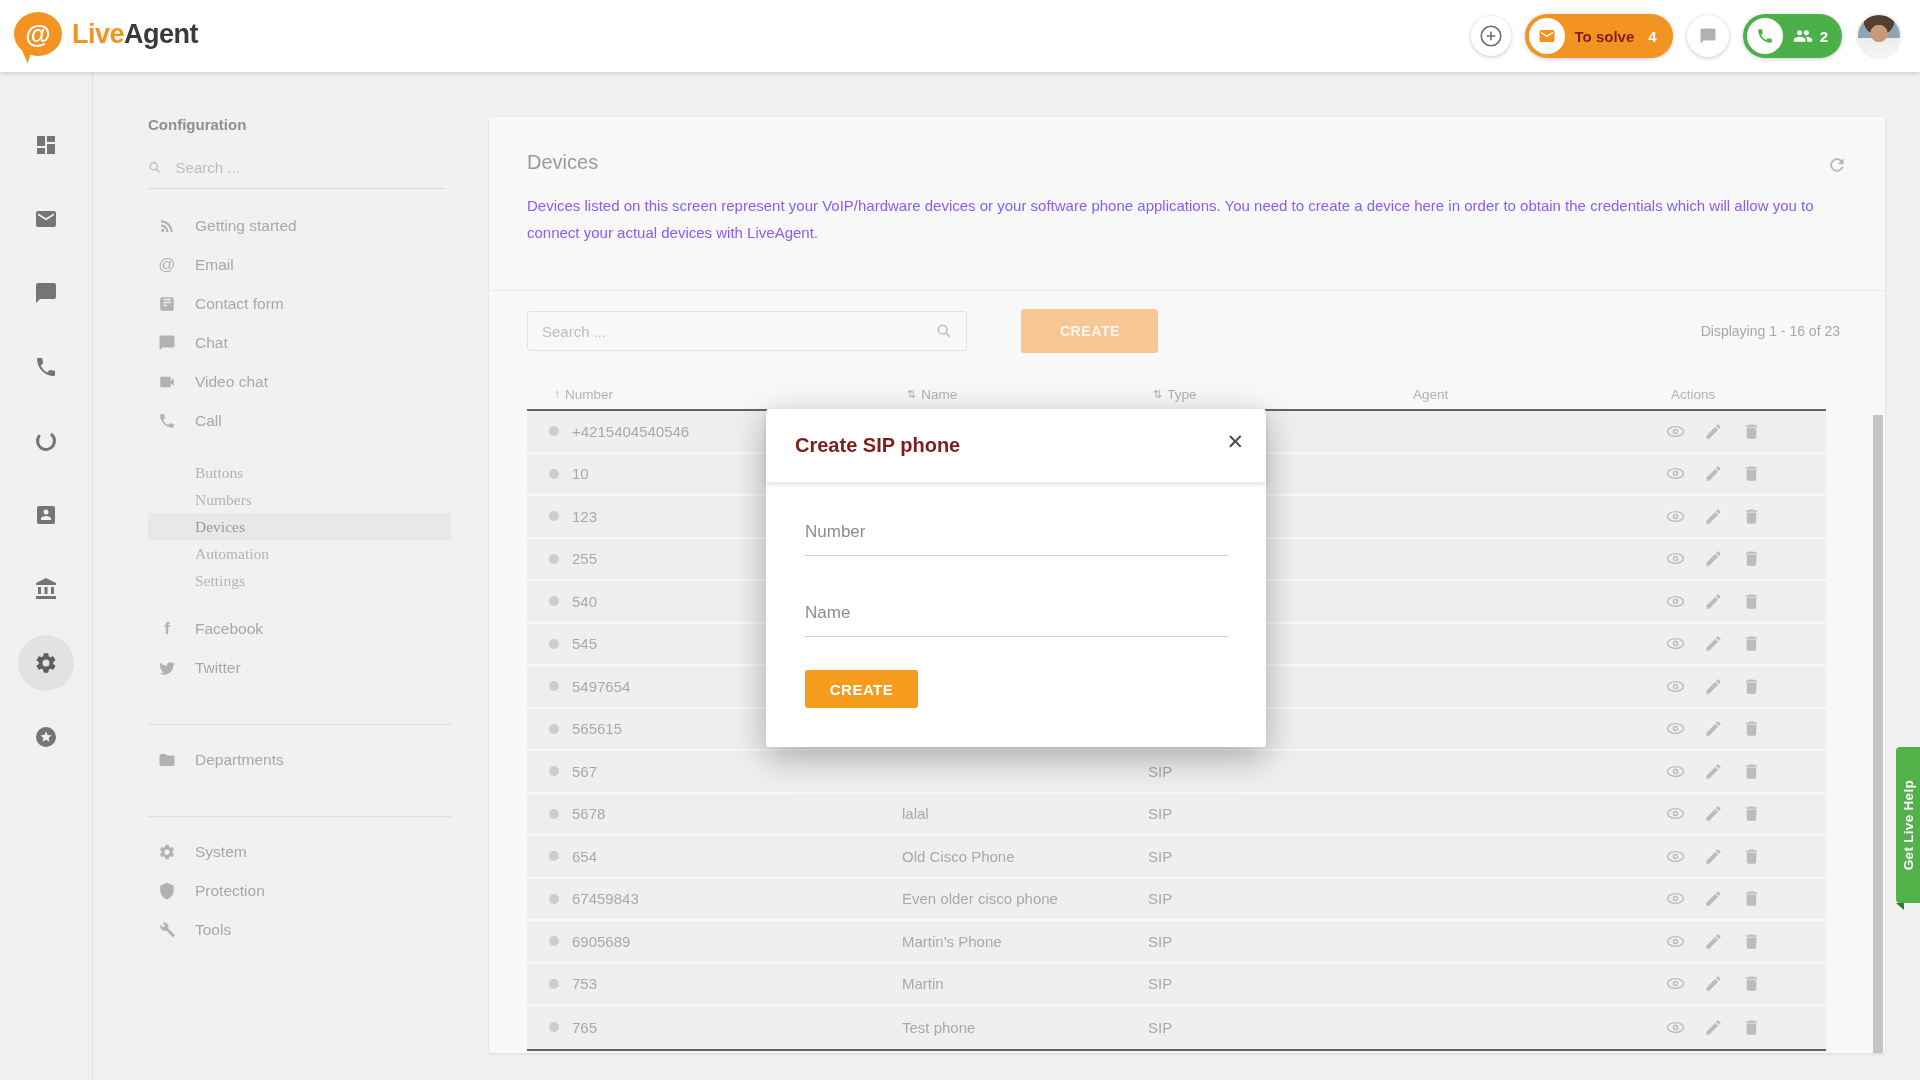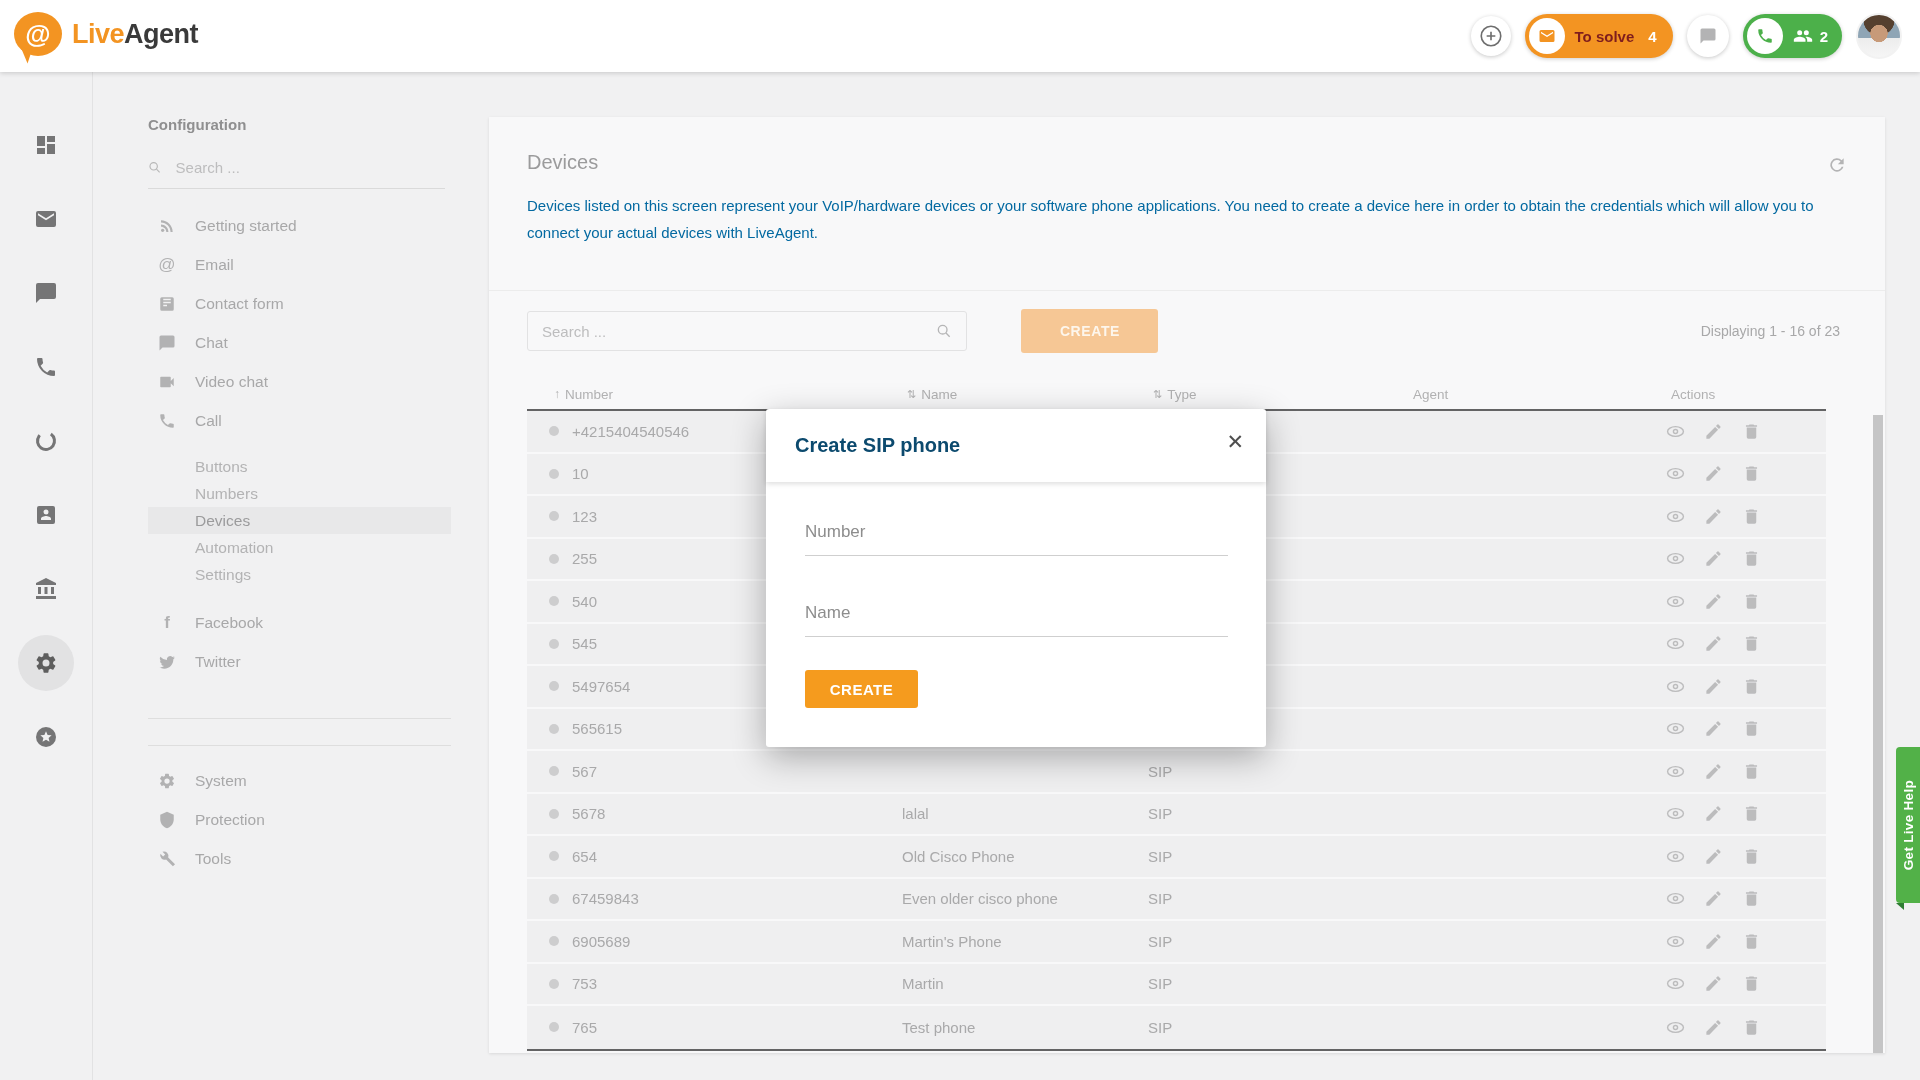--- a/index.html
+++ b/index.html
@@ -51,35 +51,35 @@
                border-bottom:1px solid #dadada; padding-bottom:12px; color:#b7b7b7; }
   .sb-search svg { width:15px; height:15px; }
   .ghost-input { border:0; outline:0; background:transparent; font:inherit; font-size:15px; color:#404040; width:100%; }
   .ghost-input::placeholder { color:#bdbdbe; opacity:1; }
   .nav { margin-top:28px; }
   .nav-item { height:39px; display:flex; padding-left:64px; cursor:pointer; }
   .nav-item .cfgico { width:20px; display:flex; justify-content:center; color:#b2b2b3; }
   .nav-item .cfgico svg { width:18px; height:18px; }
   .glyph-ic { font-size:17px; font-weight:700; color:#b2b2b3; line-height:18px; }
   .nav-label { margin-left:18px; font-size:15.5px; color:#a8a8a9; }
-  .subnav { margin-top:2px; }
+  .subnav { margin-top:8px;font-family:Liberation Serif, serif; }
   .sub-item { height:27px; display:flex; align-items:center; margin-left:55px; width:303px; padding-left:47px;
               font-size:15.5px; color:#b3b3b4; cursor:pointer; }
   .sub-item.active { background:#e8e8e9; color:#9b9b9c; }
   .nav-gap { margin-top:26px; }
   .sb-divider { border-top:1px solid #dedede; margin:26px 0 26px 55px; width:303px; }
 
   
   .panel { position:absolute; left:489px; top:117px; width:1396px; height:936px; background:#f8f8f9;
            box-shadow:0 1px 3px rgba(0,0,0,.10); overflow:hidden; }
   .panel-head { position:relative; padding:34px 45px 0 38px; }
   .panel-title { font-size:20px; color:#9b9b9c; }
   .refresh-btn { position:absolute; right:38px; top:38px; color:#b4b4b5; cursor:pointer; }
   .refresh-btn svg { width:20px; height:20px; }
-  .panel-desc { margin-top:18px; margin-bottom:44px; font-size:15px; line-height:27px; color:#0369a1; max-width:1300px; }
+  .panel-desc { margin-top:18px; margin-bottom:44px; font-size:15px; line-height:27px; color:#8b5cf6; max-width:1300px; }
   .toolbar-sec { border-top:1px solid #ececec; padding:18px 45px 0 38px; position:relative; }
   .search-box { width:440px; height:40px; border:1px solid #e2e2e3; border-radius:3px; background:#f8f8f9;
                 display:inline-flex; align-items:center; padding:0 14px; color:#b5b5b6; vertical-align:middle; }
   .search-box .ghost-input { font-size:15px; }
   .search-box svg { width:16px; height:16px; flex:none; }
   .create-btn-dim { display:inline-flex; align-items:center; justify-content:center; vertical-align:middle;
                 margin-left:50px; width:137px; height:44px; background:#f6c795; color:#fdf6ec;
                 font-size:14px; font-weight:700; letter-spacing:.6px; border-radius:3px; cursor:pointer; }
   .paging { position:absolute; right:45px; top:32px; font-size:14px; color:#a8a8a9; }
 
@@ -103,21 +103,21 @@
   .cell-agent { width:258px; }
   .cell-actions { flex:1; display:flex; align-items:center; gap:19px; color:#bcbcbd; }
   .act { cursor:pointer; display:flex; }
   .act svg { width:19px; height:19px; }
   .vscroll { position:absolute; right:2px; top:298px; bottom:0; width:10px; background:#c5c5c6; }
 
   
   .overlay-modal { position:absolute; left:766px; top:409px; width:500px; height:338px; background:#fff;
                    border-radius:3px; box-shadow:0 10px 34px rgba(0,0,0,.30); z-index:100; }
   .modal-head { position:relative; height:73px; box-shadow:0 2px 5px rgba(0,0,0,.13); display:flex; align-items:center; }
-  .modal-title { margin-left:29px; font-size:20px; font-weight:700; color:#0c4a6e; }
+  .modal-title { margin-left:29px; font-size:20px; font-weight:700; color:#7f1d1d; }
   .modal-close { position:absolute; right:22px; top:22px; font-size:21px; color:#4f4f4f; cursor:pointer; line-height:1; }
   .modal-body { padding:0 38px 0 39px; }
   .m-field { margin-top:40px; border-bottom:1px solid #cfcfcf; padding-bottom:13px; }
   .m-field + .m-field { margin-top:47px; }
   .m-field .ghost-input { font-size:17px; color:#6f6f6f; }
   .m-field .ghost-input::placeholder { color:#8d8d8d; }
   .modal-create { margin-top:33px; width:113px; height:38px; background:#f59b1e; border-radius:3px; border:0;
                   color:#fff; font-family:inherit; font-size:15px; font-weight:700; letter-spacing:.5px; cursor:pointer; }
 
   
@@ -300,20 +300,28 @@
       <span class="cfgico">
           <svg viewBox="0 0 24 24">
             <path fill="currentColor" d="M22.46 6c-.77.35-1.6.58-2.46.69a4.3 4.3 0 0 0 1.88-2.38 8.59 8.59 0 0 1-2.72 1.04 4.28 4.28 0 0 0-7.29 3.9A12.14 12.14 0 0 1 3.16 4.9a4.28 4.28 0 0 0 1.32 5.71 4.24 4.24 0 0 1-1.93-.53v.05a4.28 4.28 0 0 0 3.43 4.19c-.36.1-.74.15-1.13.15-.28 0-.54-.03-.8-.08a4.28 4.28 0 0 0 4 2.97 8.58 8.58 0 0 1-6.34 1.78A12.1 12.1 0 0 0 8.27 21c7.88 0 12.2-6.53 12.2-12.2v-.56A8.7 8.7 0 0 0 22.46 6z"></path>
           </svg>
         </span>
       <span class="nav-label">Twitter</span>
     </div>
 
     <div class="sb-divider"></div>
 
+    <div class="nav-item">
+      <span class="cfgico">
+          <svg viewBox="0 0 24 24">
+            <path fill="currentColor" d="M10 4H4a2 2 0 0 0-2 2v12a2 2 0 0 0 2 2h16a2 2 0 0 0 2-2V8a2 2 0 0 0-2-2h-8l-2-2z"></path>
+          </svg>
+        </span>
+      <span class="nav-label">Departments</span>
+    </div>
 
     <div class="sb-divider"></div>
 
     <div class="nav-item">
       <span class="cfgico">
           <svg viewBox="0 0 24 24">
             <path fill="currentColor" d="M19.14 12.94a7.07 7.07 0 0 0 0-1.88l2.03-1.58a.5.5 0 0 0 .12-.64l-1.92-3.32a.5.5 0 0 0-.61-.22l-2.39.96a7.05 7.05 0 0 0-1.62-.94l-.36-2.54a.5.5 0 0 0-.5-.42h-3.84a.5.5 0 0 0-.5.42l-.36 2.54c-.59.24-1.13.56-1.62.94l-2.39-.96a.5.5 0 0 0-.61.22L2.65 8.84a.5.5 0 0 0 .12.64l2.03 1.58a7.07 7.07 0 0 0 0 1.88l-2.03 1.58a.5.5 0 0 0-.12.64l1.92 3.32c.14.24.42.34.61.22l2.39-.96c.49.38 1.03.7 1.62.94l.36 2.54a.5.5 0 0 0 .5.42h3.84a.5.5 0 0 0 .5-.42l.36-2.54c.59-.24 1.13-.56 1.62-.94l2.39.96c.24.1.47 0 .61-.22l1.92-3.32a.5.5 0 0 0-.12-.64l-2.03-1.58zM12 15.5a3.5 3.5 0 1 1 0-7 3.5 3.5 0 0 1 0 7z"></path>
           </svg>
         </span>
       <span class="nav-label">System</span>

